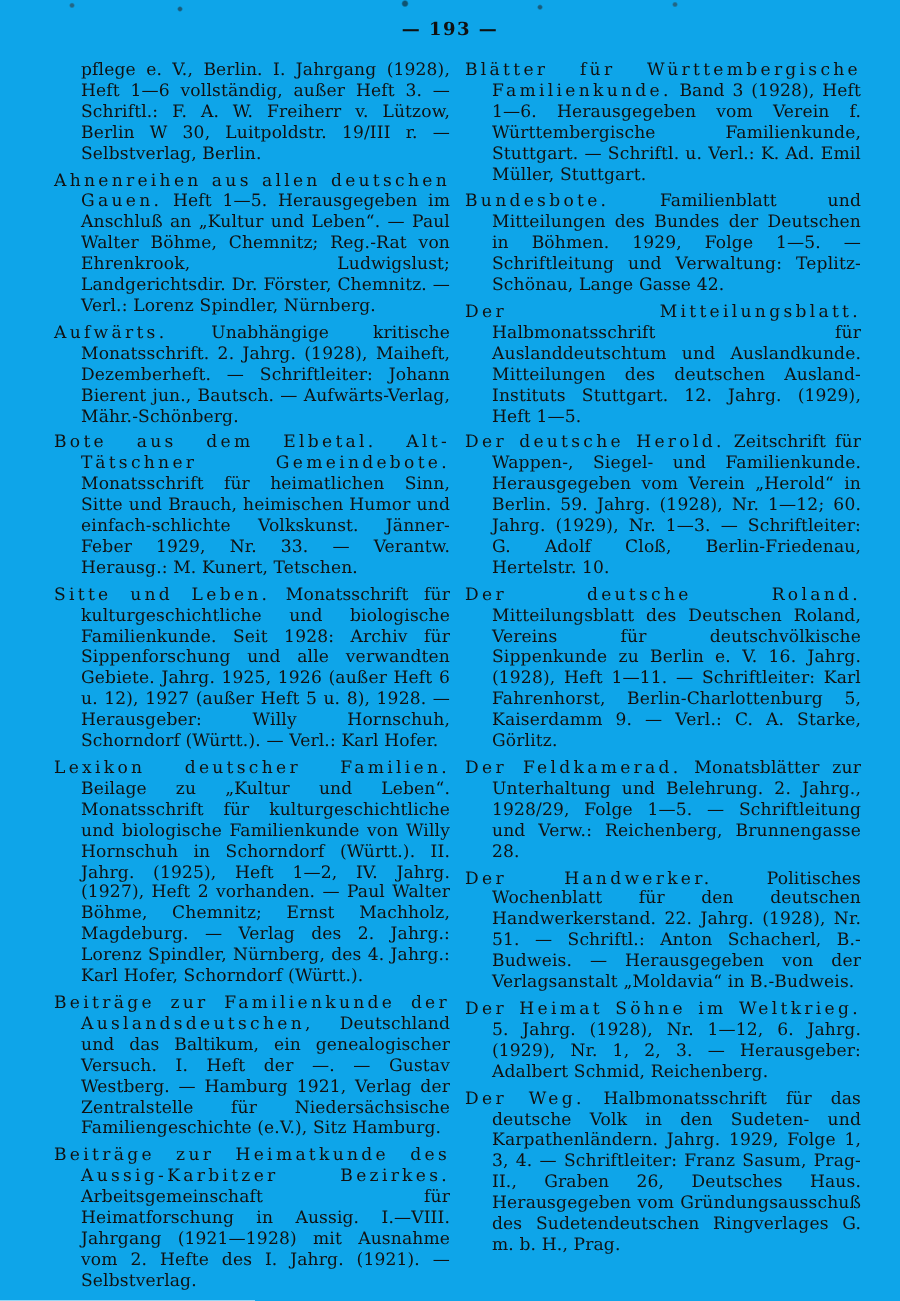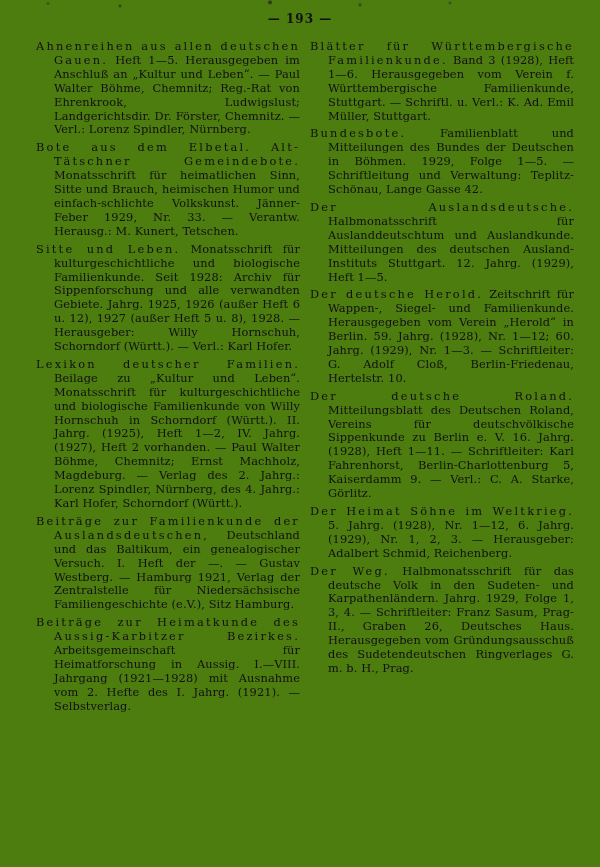--- a/index.html
+++ b/index.html
@@ -1,18 +1,18 @@
 <!DOCTYPE html>
 <html><head>
 <meta charset="utf-8">
 <style>
   html, body { margin: 0; padding: 0; background: #ffffff; }
   body { width: 600px; height: 867px; position: relative; overflow: hidden;
          font-family: "DejaVu Serif", "Liberation Serif", serif; color: #111; }
-  .page { position: absolute; left: 0; top: 0; width: 600px; height: 867px; background: #4d7c0f; }
+  .page { position: absolute; left: 0; top: 0; width: 600px; height: 867px; background: #0ea5e9; }
   .noise { position: absolute; left: 0; top: 0; width: 600px; height: 12px;
     background: radial-gradient(circle at 8% 30%, #333 0 1px, transparent 2px),
                 radial-gradient(circle at 20% 50%, #222 0 1px, transparent 2px),
                 radial-gradient(circle at 45% 20%, #111 0 1.5px, transparent 2.5px),
                 radial-gradient(circle at 60% 40%, #222 0 1px, transparent 2px),
                 radial-gradient(circle at 75% 25%, #333 0 1px, transparent 2px);
     opacity: 0.55; }
   .pageno { position: absolute; top: 12px; left: 0; width: 600px; text-align: center;
     font-family: "DejaVu Serif", serif; font-weight: bold; font-size: 12px; letter-spacing: 1px; }
   .col { position: absolute; top: 40px; width: 264px; }
@@ -25,32 +25,36 @@
   .cont { padding-left: 18px; text-indent: 0; }
 </style>
 </head>
 <body>
 
 <div class="page">
   <div class="noise"></div>
   <div class="pageno">— 193 —</div>
 
   <div class="col left">
+    <p class="entry cont"><span class="head"></span><span class="body-text">pflege e. V., Berlin. I. Jahrgang (1928), Heft 1—6 vollständig, außer Heft 3. — Schriftl.: F. A. W. Freiherr v. Lützow, Berlin W 30, Luitpoldstr. 19/III r. — Selbstverlag, Berlin.</span></p>
     <p class="entry"><span class="head">Ahnenreihen aus allen deutschen Gauen.</span><span class="body-text"> Heft 1—5. Herausgegeben im Anschluß an „Kultur und Leben“. — Paul Walter Böhme, Chemnitz; Reg.-Rat von Ehrenkrook, Ludwigslust; Landgerichtsdir. Dr. Förster, Chemnitz. — Verl.: Lorenz Spindler, Nürnberg.</span></p>
+    <p class="entry"><span class="head">Aufwärts.</span><span class="body-text"> Unabhängige kritische Monatsschrift. 2. Jahrg. (1928), Maiheft, Dezemberheft. — Schriftleiter: Johann Bierent jun., Bautsch. — Aufwärts-Verlag, Mähr.-Schönberg.</span></p>
     <p class="entry"><span class="head">Bote aus dem Elbetal. Alt-Tätschner Gemeindebote.</span><span class="body-text"> Monatsschrift für heimatlichen Sinn, Sitte und Brauch, heimischen Humor und einfach-schlichte Volkskunst. Jänner-Feber 1929, Nr. 33. — Verantw. Herausg.: M. Kunert, Tetschen.</span></p>
     <p class="entry"><span class="head">Sitte und Leben.</span><span class="body-text"> Monatsschrift für kulturgeschichtliche und biologische Familienkunde. Seit 1928: Archiv für Sippenforschung und alle verwandten Gebiete. Jahrg. 1925, 1926 (außer Heft 6 u. 12), 1927 (außer Heft 5 u. 8), 1928. — Herausgeber: Willy Hornschuh, Schorndorf (Württ.). — Verl.: Karl Hofer.</span></p>
     <p class="entry"><span class="head">Lexikon deutscher Familien.</span><span class="body-text"> Beilage zu „Kultur und Leben“. Monatsschrift für kulturgeschichtliche und biologische Familienkunde von Willy Hornschuh in Schorndorf (Württ.). II. Jahrg. (1925), Heft 1—2, IV. Jahrg. (1927), Heft 2 vorhanden. — Paul Walter Böhme, Chemnitz; Ernst Machholz, Magdeburg. — Verlag des 2. Jahrg.: Lorenz Spindler, Nürnberg, des 4. Jahrg.: Karl Hofer, Schorndorf (Württ.).</span></p>
     <p class="entry"><span class="head">Beiträge zur Familienkunde der Auslandsdeutschen,</span><span class="body-text"> Deutschland und das Baltikum, ein genealogischer Versuch. I. Heft der —. — Gustav Westberg. — Hamburg 1921, Verlag der Zentralstelle für Niedersächsische Familiengeschichte (e.V.), Sitz Hamburg.</span></p>
     <p class="entry"><span class="head">Beiträge zur Heimatkunde des Aussig-Karbitzer Bezirkes.</span><span class="body-text"> Arbeitsgemeinschaft für Heimatforschung in Aussig. I.—VIII. Jahrgang (1921—1928) mit Ausnahme vom 2. Hefte des I. Jahrg. (1921). — Selbstverlag.</span></p>
 
   </div>
 
   <div class="col right">
     <p class="entry"><span class="head">Blätter für Württembergische Familienkunde.</span><span class="body-text"> Band 3 (1928), Heft 1—6. Herausgegeben vom Verein f. Württembergische Familienkunde, Stuttgart. — Schriftl. u. Verl.: K. Ad. Emil Müller, Stuttgart.</span></p>
     <p class="entry"><span class="head">Bundesbote.</span><span class="body-text"> Familienblatt und Mitteilungen des Bundes der Deutschen in Böhmen. 1929, Folge 1—5. — Schriftleitung und Verwaltung: Teplitz-Schönau, Lange Gasse 42.</span></p>
-    <p class="entry"><span class="head">Der Auslandsdeutsche.</span><span class="body-text"> Halbmonatsschrift für Auslanddeutschtum und Auslandkunde. Mitteilungen des deutschen Ausland-Instituts Stuttgart. 12. Jahrg. (1929), Heft 1—5.</span></p>
+    <p class="entry"><span class="head">Der Mitteilungsblatt.</span><span class="body-text"> Halbmonatsschrift für Auslanddeutschtum und Auslandkunde. Mitteilungen des deutschen Ausland-Instituts Stuttgart. 12. Jahrg. (1929), Heft 1—5.</span></p>
     <p class="entry"><span class="head">Der deutsche Herold.</span><span class="body-text"> Zeitschrift für Wappen-, Siegel- und Familienkunde. Herausgegeben vom Verein „Herold“ in Berlin. 59. Jahrg. (1928), Nr. 1—12; 60. Jahrg. (1929), Nr. 1—3. — Schriftleiter: G. Adolf Cloß, Berlin-Friedenau, Hertelstr. 10.</span></p>
     <p class="entry"><span class="head">Der deutsche Roland.</span><span class="body-text"> Mitteilungsblatt des Deutschen Roland, Vereins für deutschvölkische Sippenkunde zu Berlin e. V. 16. Jahrg. (1928), Heft 1—11. — Schriftleiter: Karl Fahrenhorst, Berlin-Charlottenburg 5, Kaiserdamm 9. — Verl.: C. A. Starke, Görlitz.</span></p>
+    <p class="entry"><span class="head">Der Feldkamerad.</span><span class="body-text"> Monatsblätter zur Unterhaltung und Belehrung. 2. Jahrg., 1928/29, Folge 1—5. — Schriftleitung und Verw.: Reichenberg, Brunnengasse 28.</span></p>
+    <p class="entry"><span class="head">Der Handwerker.</span><span class="body-text"> Politisches Wochenblatt für den deutschen Handwerkerstand. 22. Jahrg. (1928), Nr. 51. — Schriftl.: Anton Schacherl, B.-Budweis. — Herausgegeben von der Verlagsanstalt „Moldavia“ in B.-Budweis.</span></p>
     <p class="entry"><span class="head">Der Heimat Söhne im Weltkrieg.</span><span class="body-text"> 5. Jahrg. (1928), Nr. 1—12, 6. Jahrg. (1929), Nr. 1, 2, 3. — Herausgeber: Adalbert Schmid, Reichenberg.</span></p>
     <p class="entry"><span class="head">Der Weg.</span><span class="body-text"> Halbmonatsschrift für das deutsche Volk in den Sudeten- und Karpathenländern. Jahrg. 1929, Folge 1, 3, 4. — Schriftleiter: Franz Sasum, Prag-II., Graben 26, Deutsches Haus. Herausgegeben vom Gründungsausschuß des Sudetendeutschen Ringverlages G. m. b. H., Prag.</span></p>
 
   </div>
 </div>
 
 </body></html>

